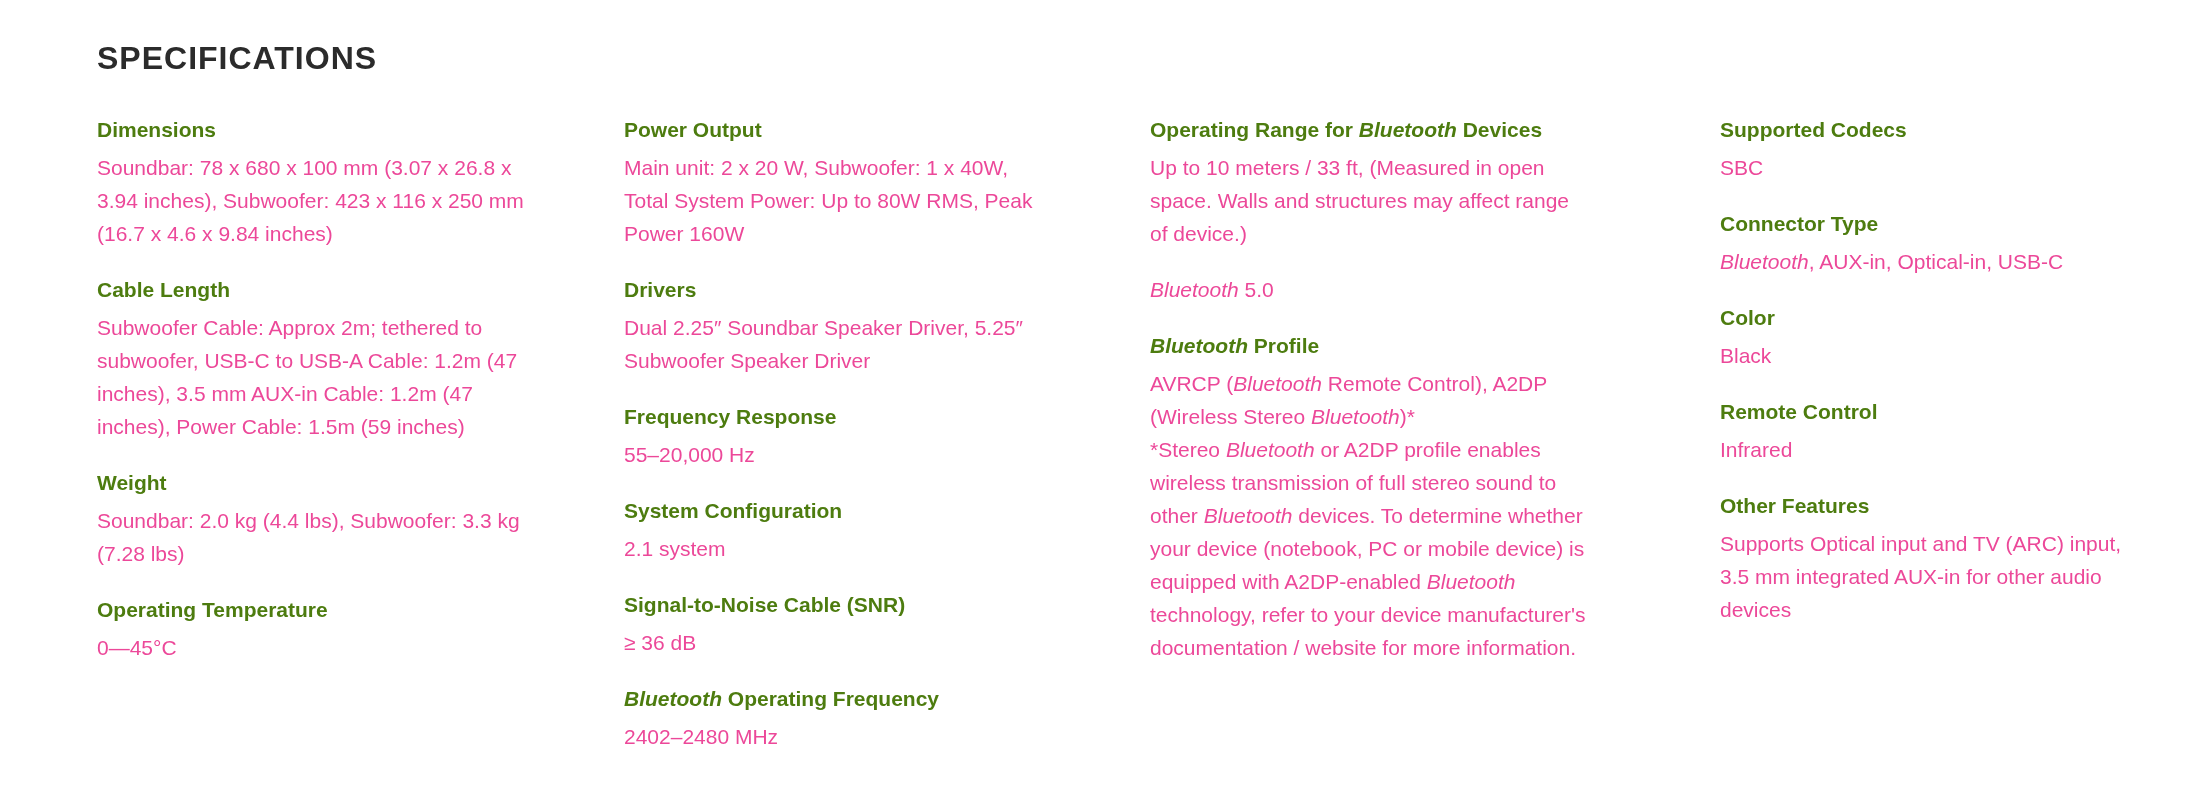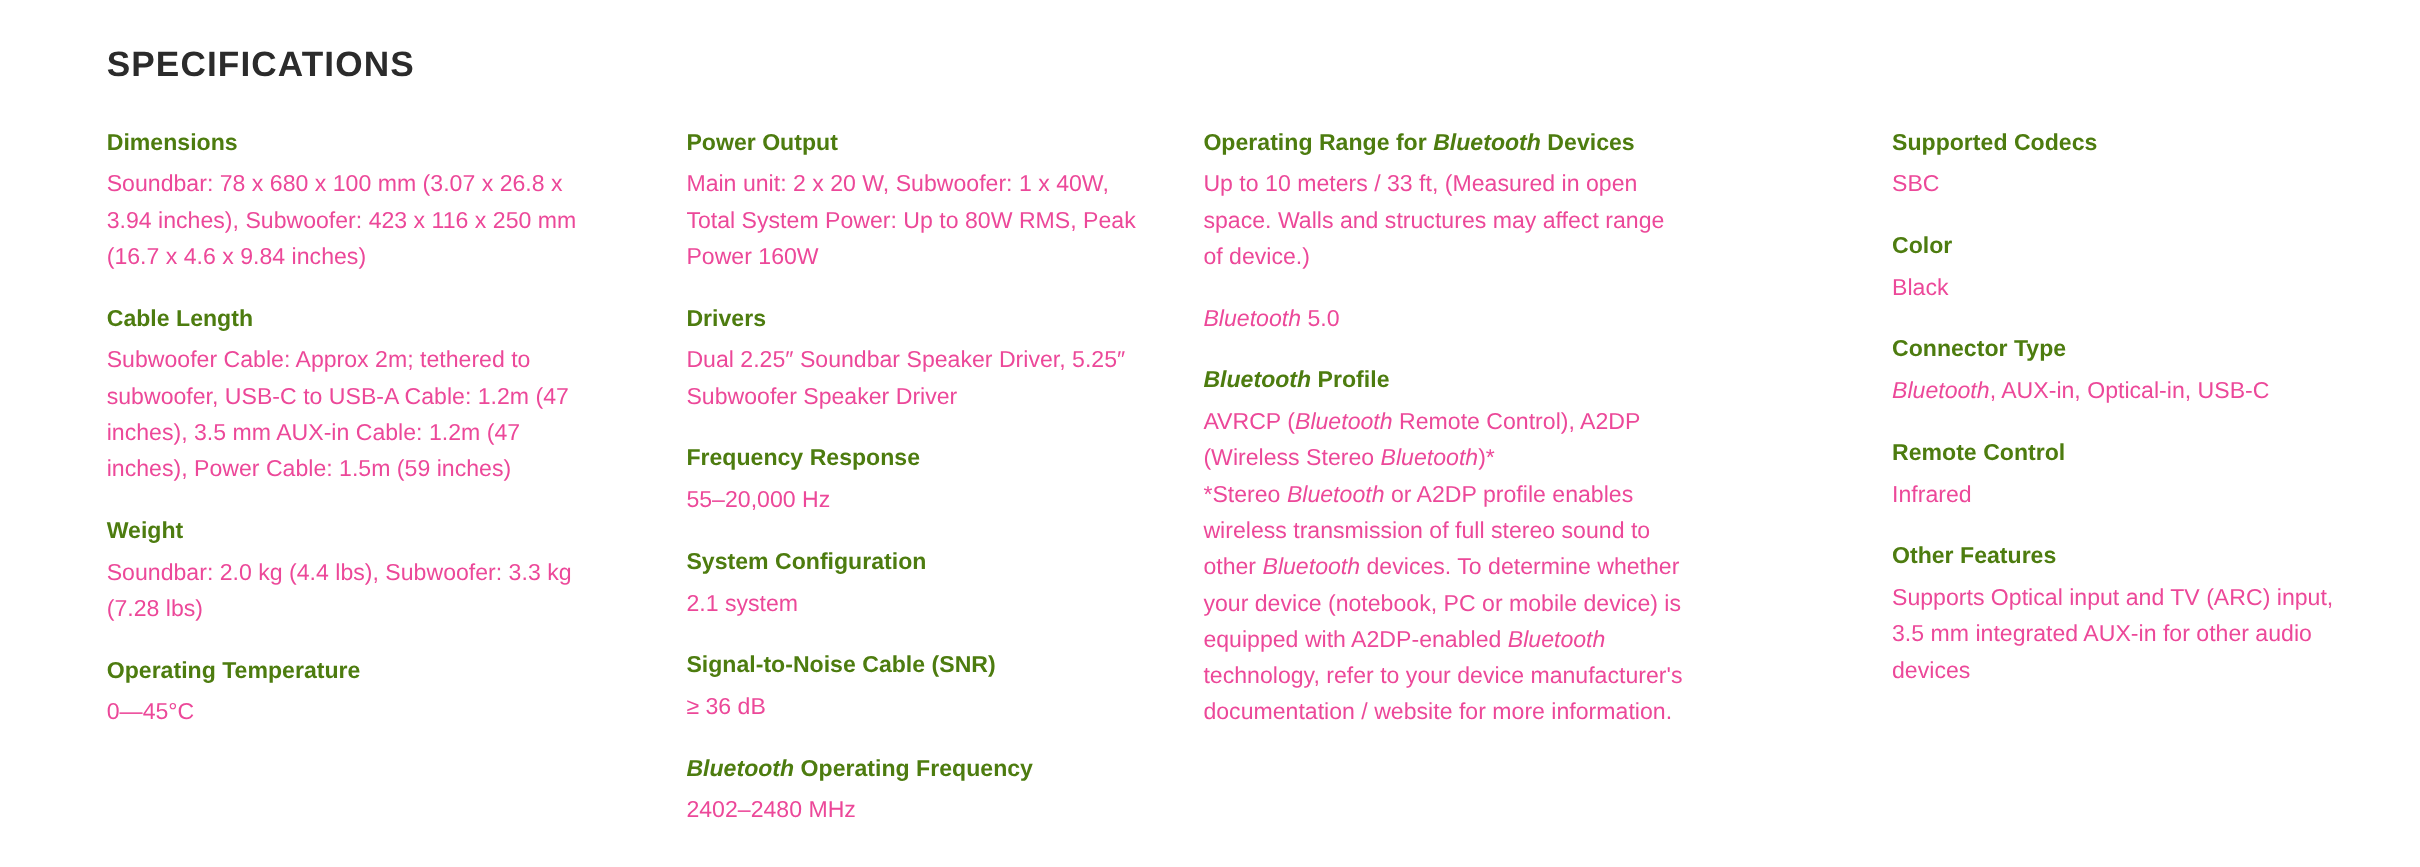--- a/index.html
+++ b/index.html
@@ -25,21 +25,21 @@
     letter-spacing: 1px;
     color: #2b2b2b;
     line-height: 37px;
   }
   .spec-col {
     position: absolute;
     top: 113px;
   }
   .col-1 { left: 97px;  width: 430px; }
   .col-2 { left: 624px; width: 432px; }
-  .col-3 { left: 1094px; width: 438px; }
+  .col-3 { left: 1150px; width: 438px; }
   .col-4 { left: 1720px; width: 408px; }
   .spec-item { margin: 0 0 23px 0; }
   .spec-label {
     margin: 0 0 5px 0;
     font-size: 21px;
     font-weight: 700;
     color: #4d7c0f;
     line-height: 33px;
   }
   .spec-value {
@@ -120,26 +120,26 @@
 *Stereo <i>Bluetooth</i> or A2DP profile enables wireless transmission of full stereo sound to other <i>Bluetooth</i> devices. To determine whether your device (notebook, PC or mobile device) is equipped with A2DP-enabled <i>Bluetooth</i> technology, refer to your device manufacturer's documentation / website for more information.</p>
     </div>
   </div>
 
   <div class="spec-col col-4">
     <div class="spec-item">
       <h3 class="spec-label">Supported Codecs</h3>
       <p class="spec-value">SBC</p>
     </div>
     <div class="spec-item">
+      <h3 class="spec-label">Connector Type</h3>
+      <p class="spec-value"><i>Bluetooth</i>, AUX-in, Optical-in, USB-C</p>
+    </div>
+    <div class="spec-item">
       <h3 class="spec-label">Color</h3>
       <p class="spec-value">Black</p>
-    </div>
-    <div class="spec-item">
-      <h3 class="spec-label">Connector Type</h3>
-      <p class="spec-value"><i>Bluetooth</i>, AUX-in, Optical-in, USB-C</p>
     </div>
     <div class="spec-item">
       <h3 class="spec-label">Remote Control</h3>
       <p class="spec-value">Infrared</p>
     </div>
     <div class="spec-item">
       <h3 class="spec-label">Other Features</h3>
       <p class="spec-value">Supports Optical input and TV (ARC) input, 3.5 mm integrated AUX-in for other audio devices</p>
     </div>
   </div>

